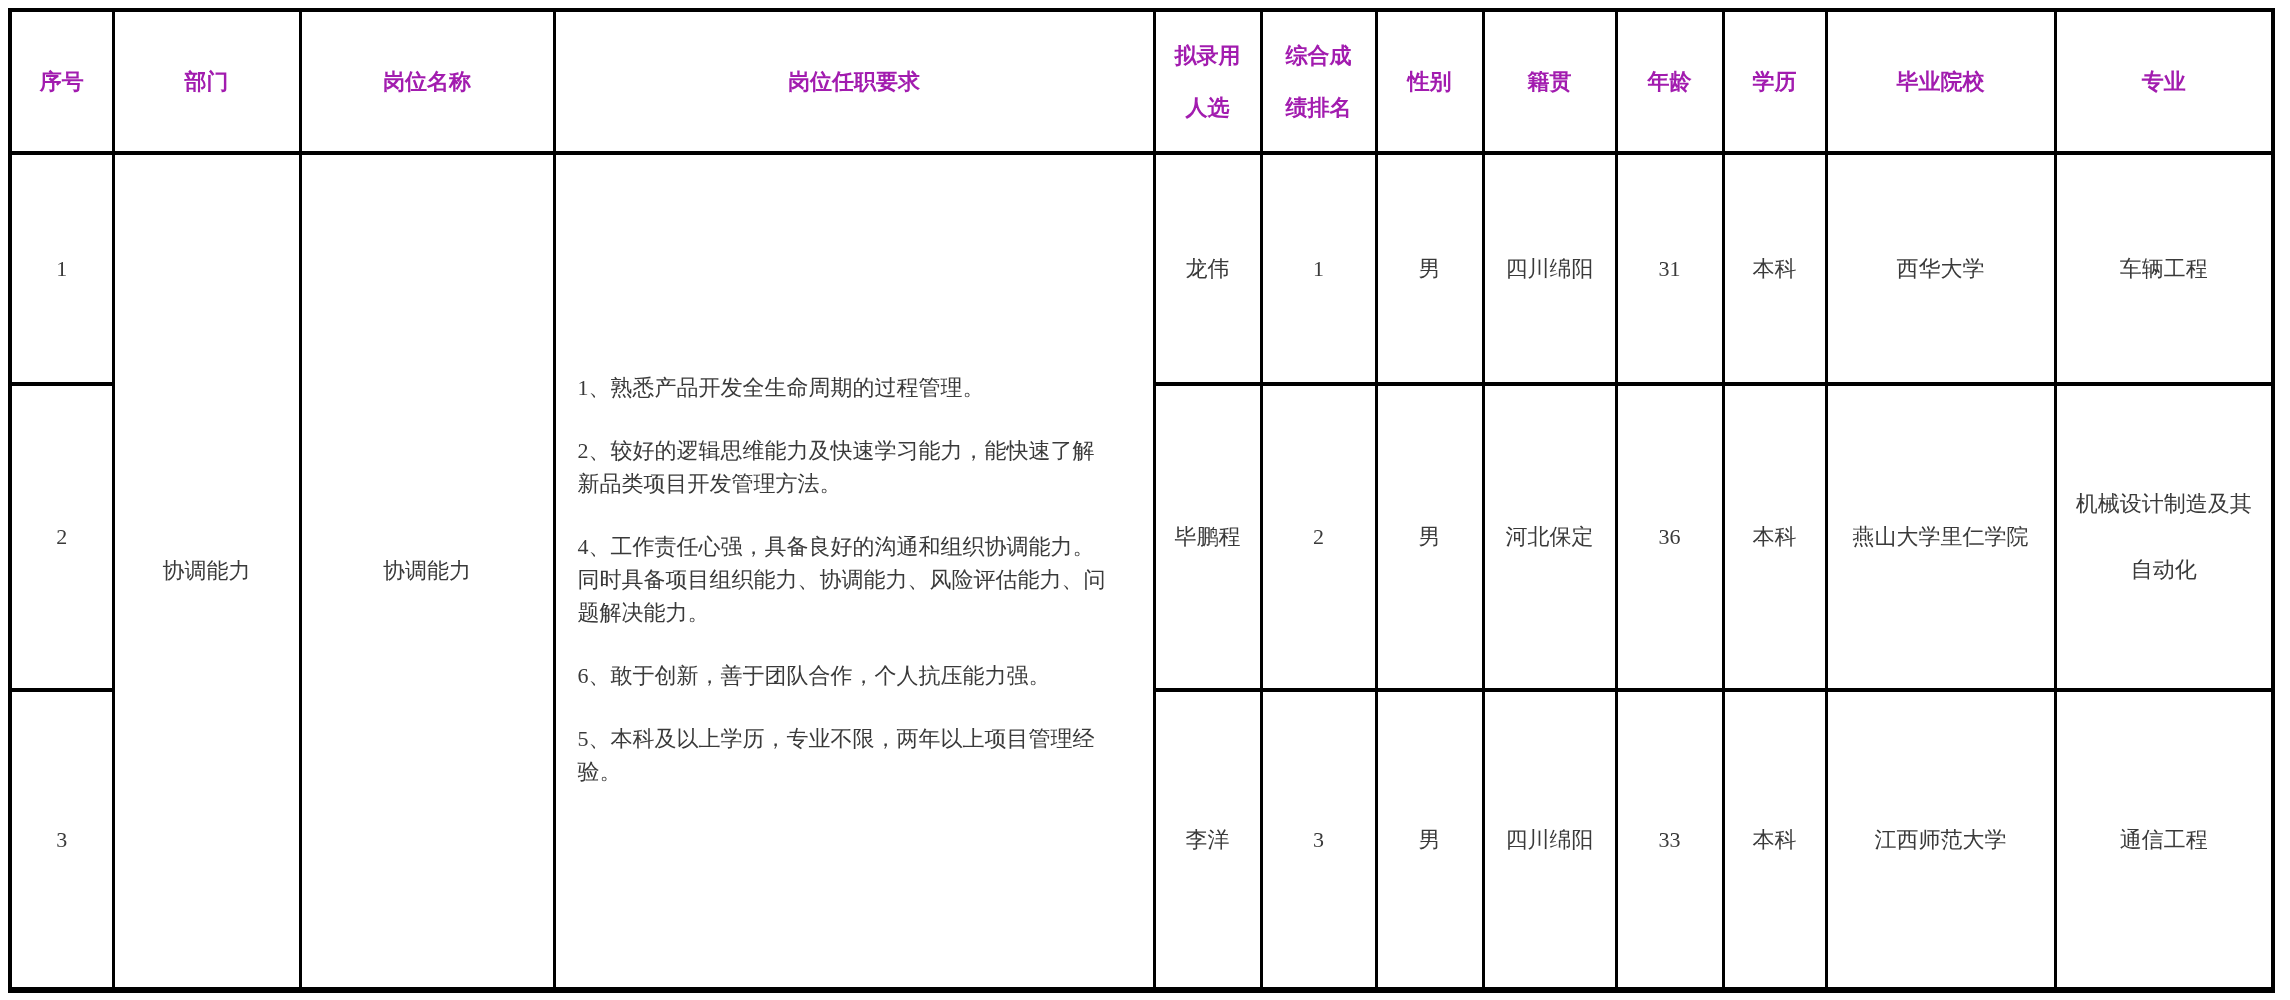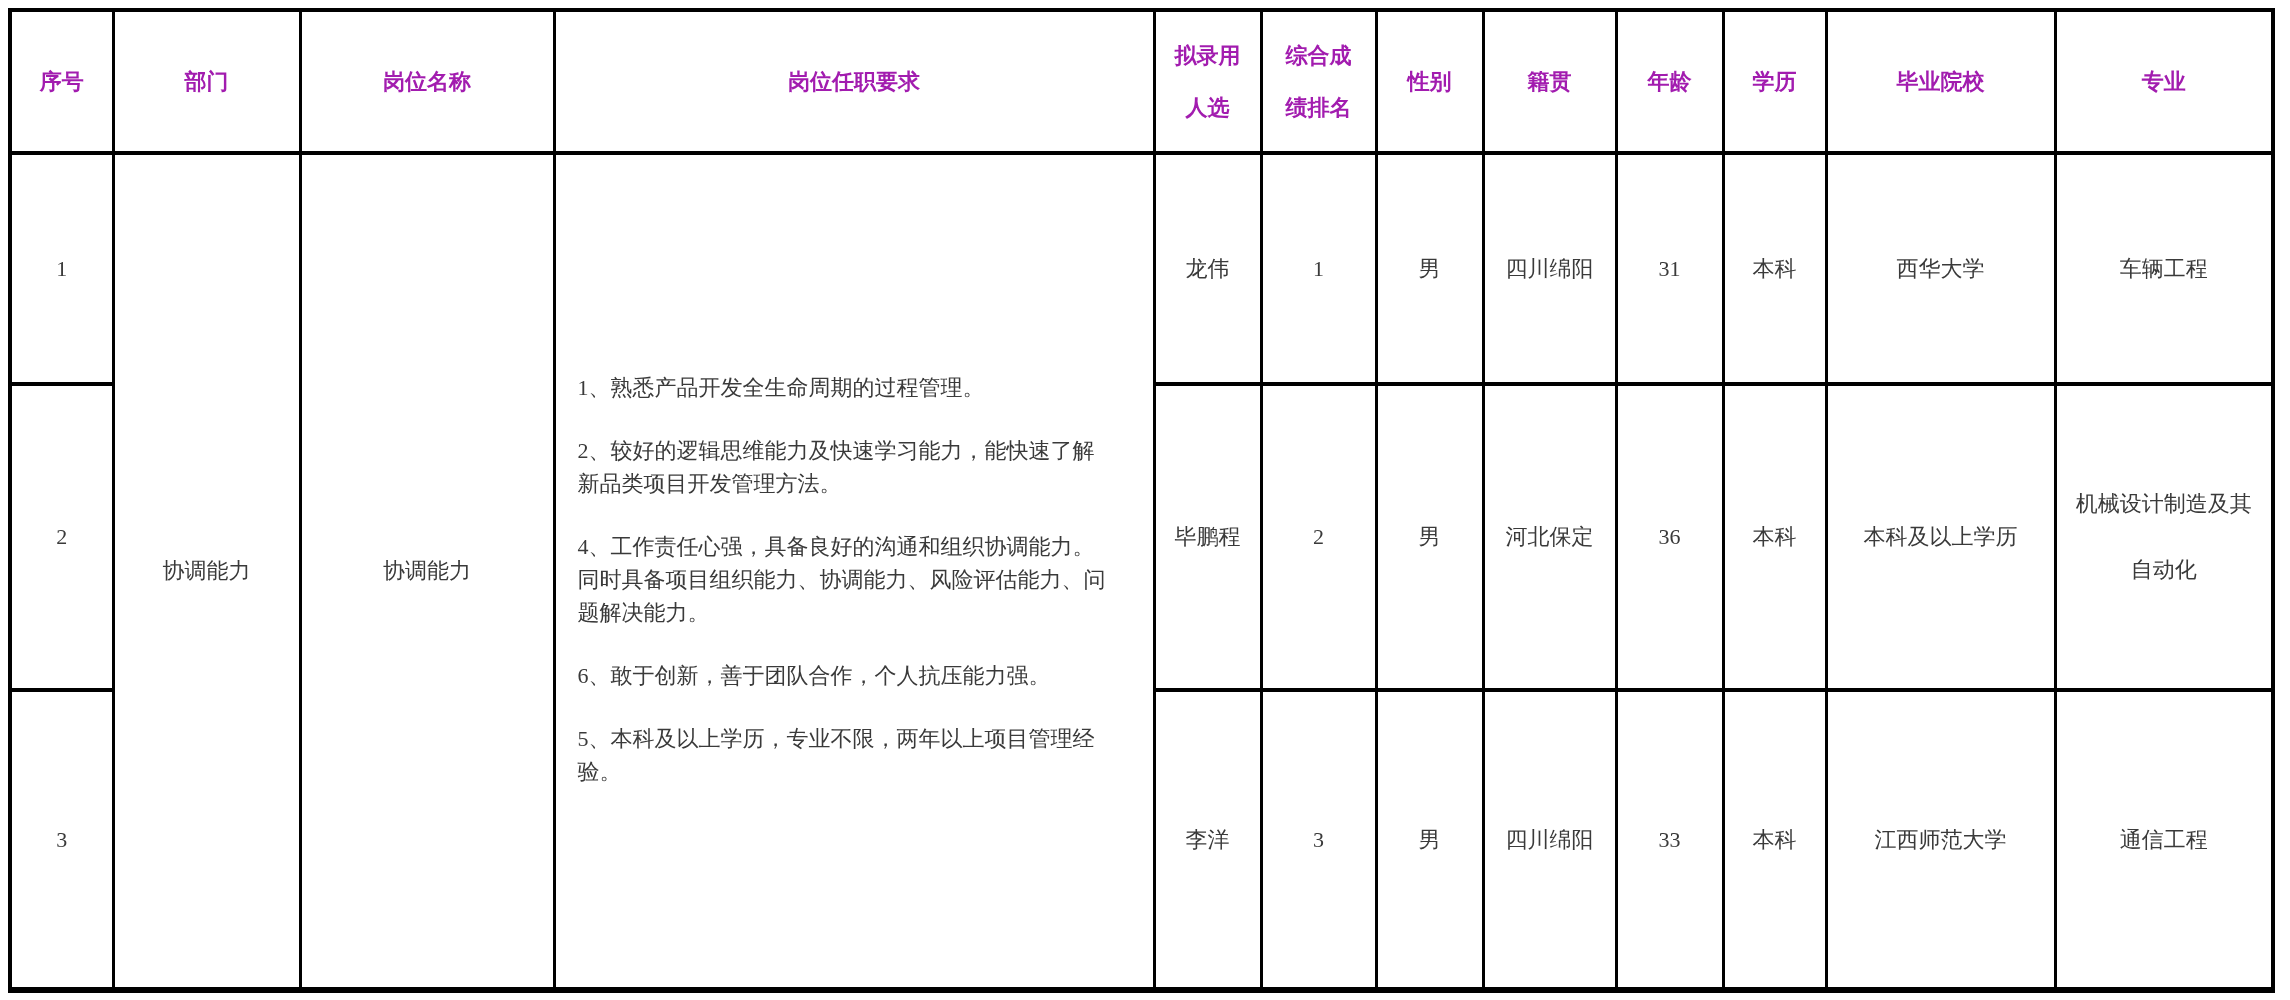--- a/index.html
+++ b/index.html
@@ -123,21 +123,21 @@
     </tr>
 
     <tr style="height:306px">
       <td class="data">2</td>
       <td class="data">毕鹏程</td>
       <td class="data">2</td>
       <td class="data">男</td>
       <td class="data">河北保定</td>
       <td class="data">36</td>
       <td class="data">本科</td>
-      <td class="data">本科及以上学历</td>
+      <td class="data">燕山大学里仁学院</td>
       <td class="data"><span class="wrap8">机械设计制造及其自动化</span></td>
     </tr>
 
     <tr style="height:300px">
       <td class="data">3</td>
       <td class="data">李洋</td>
       <td class="data">3</td>
       <td class="data">男</td>
       <td class="data">四川绵阳</td>
       <td class="data">33</td>

